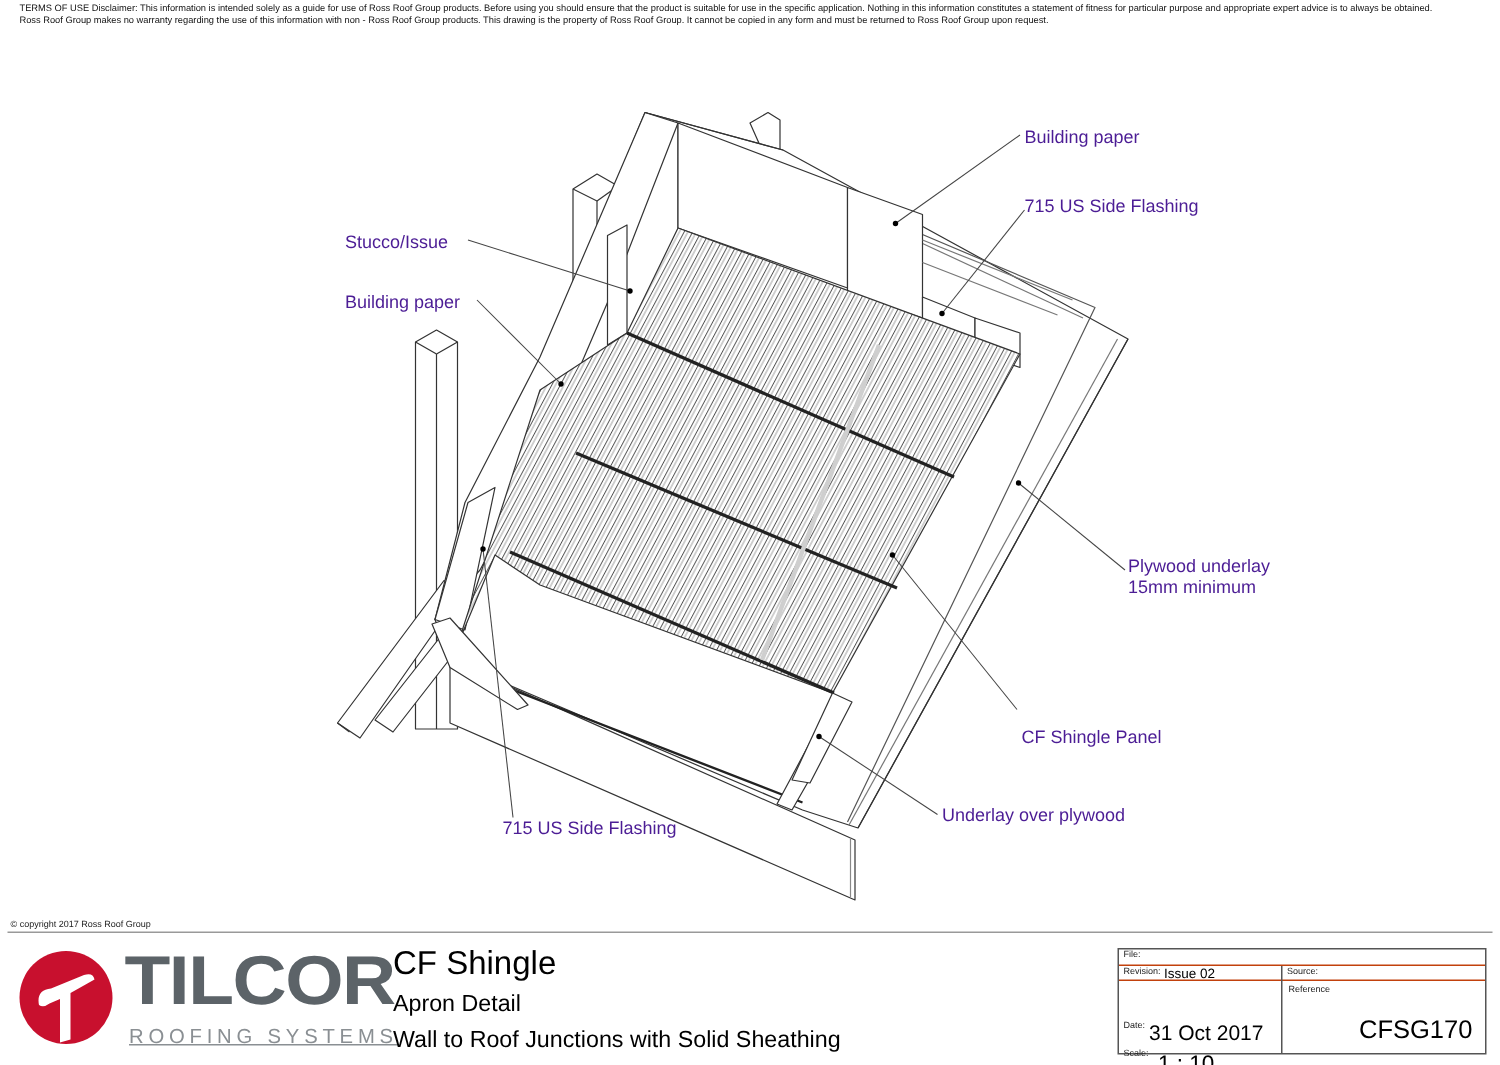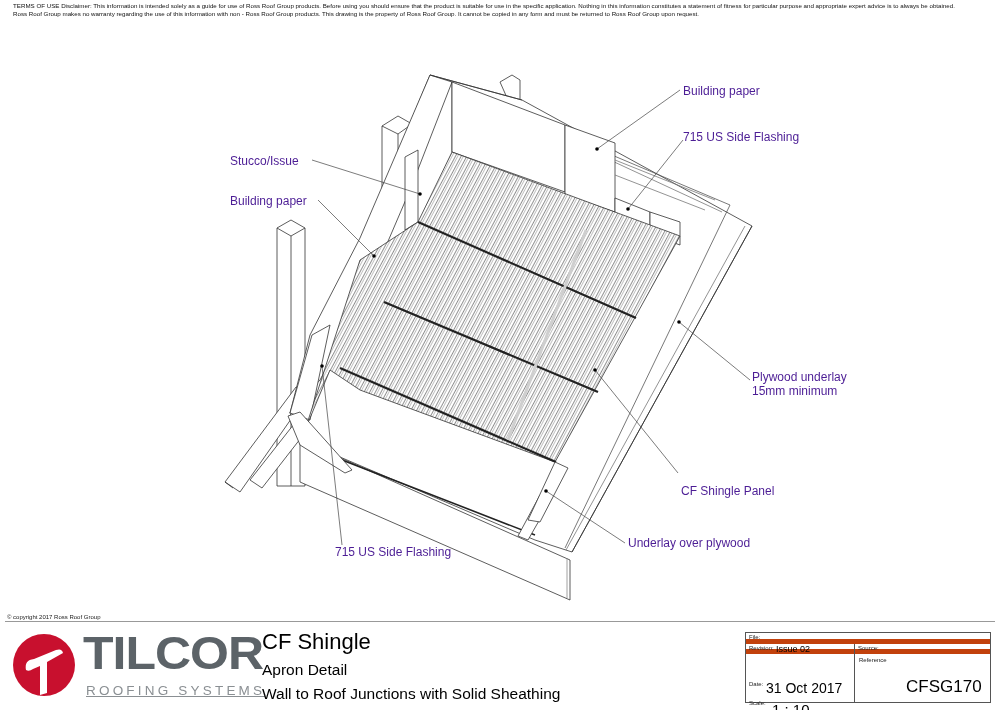--- a/index.html
+++ b/index.html
@@ -11,21 +11,21 @@
   .copyright { position:absolute; left:7px; top:614px; font-size:6px; color:#222; }
   .rule { position:absolute; left:5px; top:621px; width:990px; border-top:1px solid #999; }
   .logo-wrap { position:absolute; left:6px; top:630px; width:245px; height:76px; }
   .logo-circle { position:absolute; left:6px; top:3px; width:64px; height:64px; }
   .brand { position:absolute; left:77px; top:-2px; font-size:50px; font-weight:bold; color:#5c6368; letter-spacing:-1px; line-height:56px; font-family:"Liberation Sans", sans-serif; transform:scaleY(0.92); transform-origin:left top; }
   .brand-sub { position:absolute; left:80px; top:53px; font-size:13.5px; color:#8a8f93; letter-spacing:3.2px; white-space:nowrap;text-decoration:underline; }
   .title-main { position:absolute; left:262px; top:629px; font-size:22px; line-height:26px; }
   .title-sub1 { position:absolute; left:262px; top:661px; font-size:15.5px; line-height:18px; }
   .title-sub2 { position:absolute; left:262px; top:685px; font-size:15.5px; line-height:18px; }
   .titleblock { position:absolute; left:745px; top:632px; width:246px; height:71px; border:1px solid #555; box-sizing:border-box; }
-  .tb-row { position:absolute; left:0; border-bottom:5px solid #c2410c; box-sizing:border-box; }
+  .tb-row { position:absolute; left:0; border-bottom:1px solid #c2410c; box-sizing:border-box; }
   .tb-cap { position:absolute; font-size:6px; color:#222; }
   .tb-val { position:absolute; color:#000; white-space:nowrap; }
   .vline { position:absolute; width:0; border-left:1px solid #555; }
 </style>
 </head>
 <body>
 
 <div class="topline" style="top:11px;border-top:none;"></div>
 <div class="disclaimer">
   <div>TERMS OF USE Disclaimer: This information is intended solely as a guide for use of Ross Roof Group products. Before using you should ensure that the product is suitable for use in the specific application. Nothing in this information constitutes a statement of fitness for particular purpose and appropriate expert advice is to always be obtained.</div>

